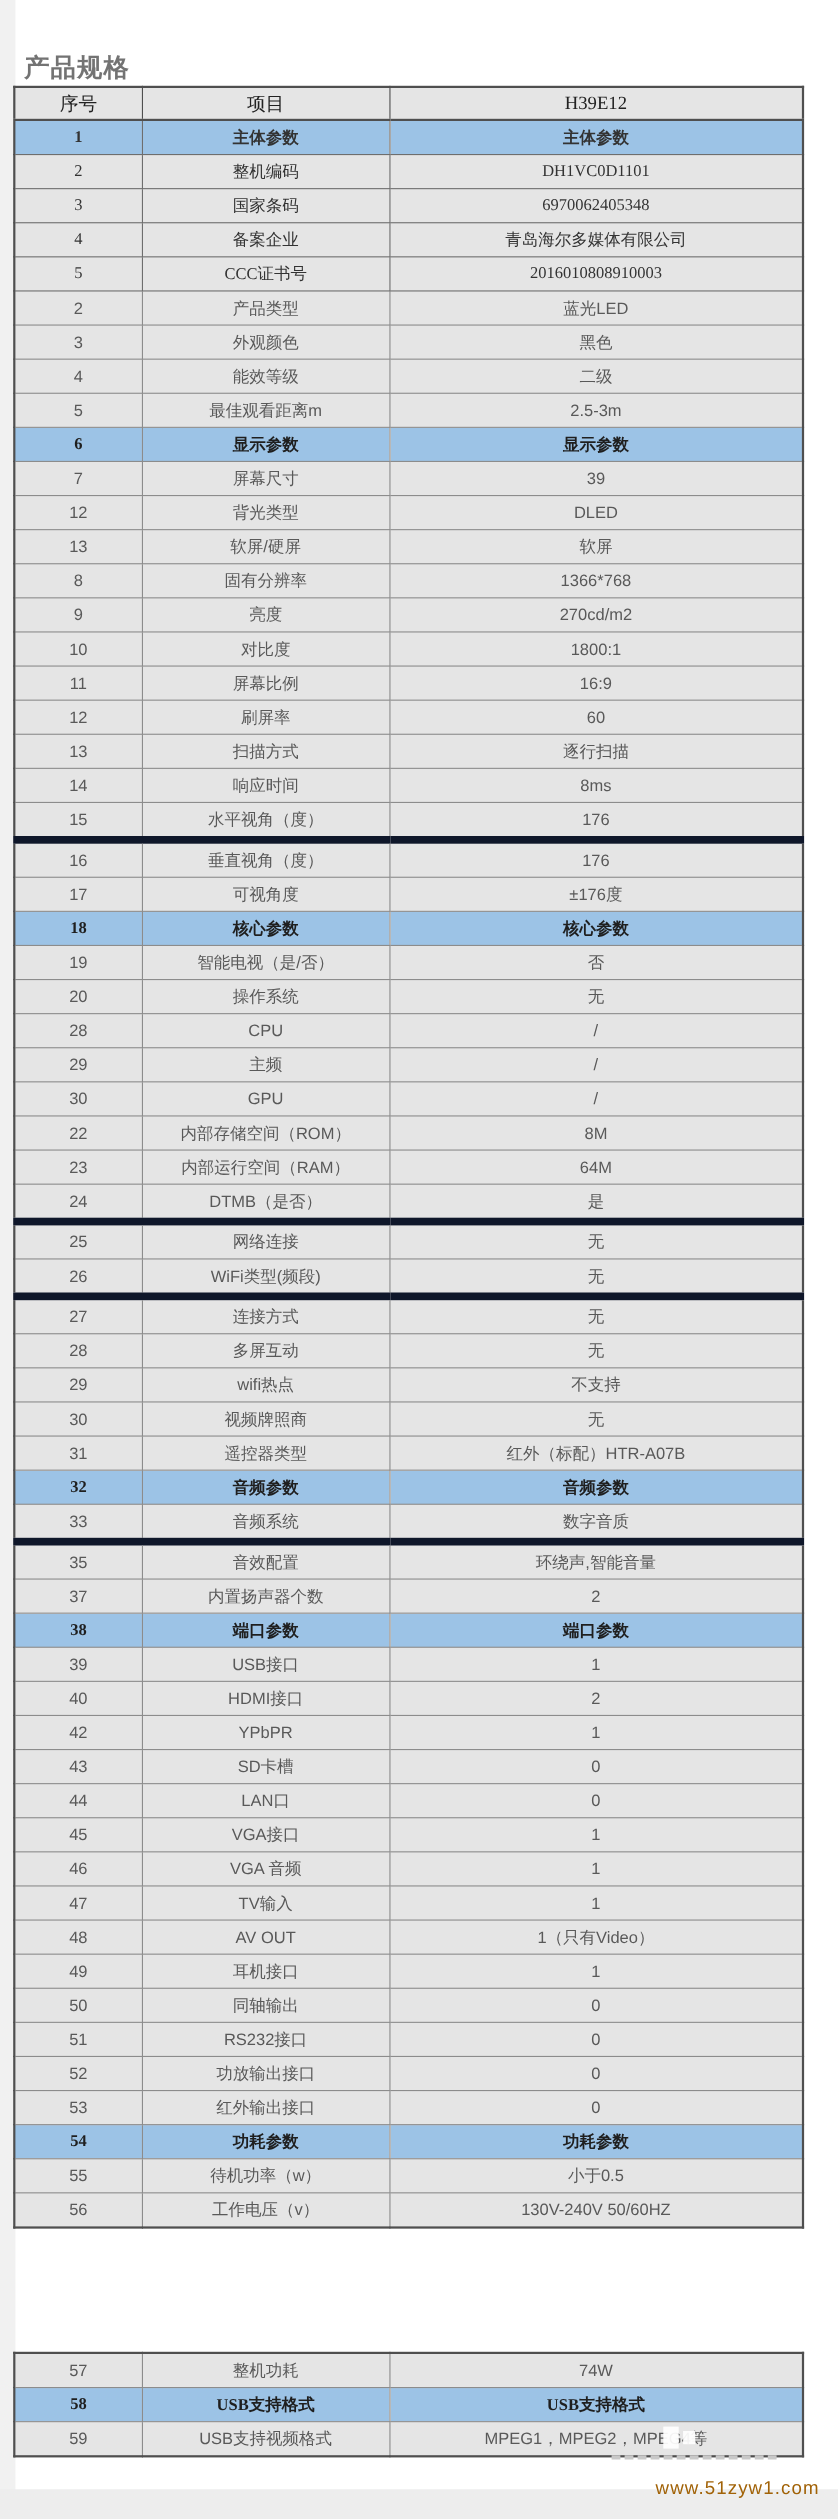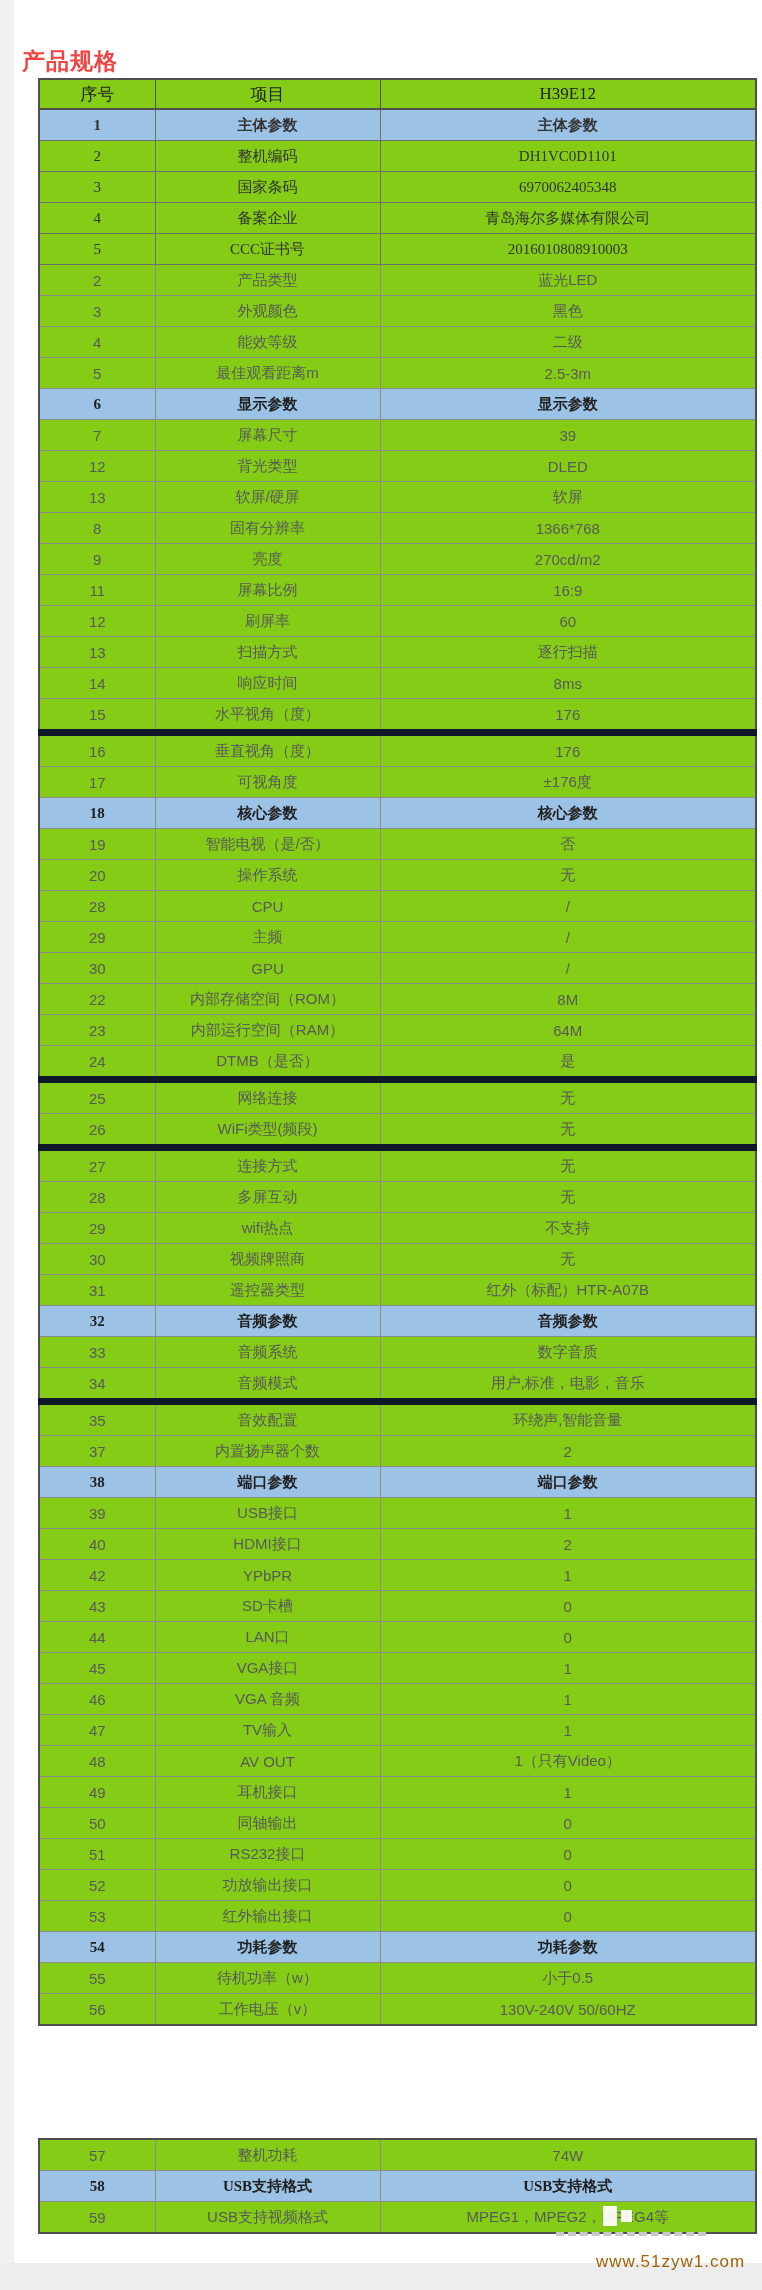--- a/index.html
+++ b/index.html
@@ -5,24 +5,24 @@
   html,body{margin:0;padding:0;}
   body{
     width:762px;height:2290px;position:relative;background:#ffffff;
     font-family:"Liberation Sans","DejaVu Sans",sans-serif;
     overflow:hidden;
   }
   .left-strip{position:absolute;left:0;top:0;width:14px;height:2290px;background:#f1f1f1;}
   .bottom-band{position:absolute;left:0;top:2263px;width:762px;height:27px;background:#ededed;}
   .page-title{
     position:absolute;left:22px;top:46px;margin:0;
-    font-size:23px;font-weight:bold;color:#ef4444;letter-spacing:1px;
+    font-size:23px;font-weight:bold;color:#737373;letter-spacing:1px;
   }
   table.spec{
-    position:absolute;left:38px;width:717px;background:#84cc16;
+    position:absolute;left:12px;width:717px;background:#e5e5e5;
     border-collapse:collapse;table-layout:fixed;
     border:2px solid #4f4f4f;
   }
   #t1{top:78px;}
   #t2{top:2138px;}
   col.c-no{width:116px;}
   col.c-item{width:225px;}
   col.c-val{width:376px;}
   th,td{
     border:1px solid #8c8c8c;text-align:center;vertical-align:middle;
@@ -147,20 +147,25 @@
         <td>8</td>
         <td>固有分辨率</td>
         <td>1366*768</td>
       </tr>
       <tr>
         <td>9</td>
         <td>亮度</td>
         <td>270cd/m2</td>
       </tr>
       <tr>
+        <td>10</td>
+        <td>对比度</td>
+        <td>1800:1</td>
+      </tr>
+      <tr>
         <td>11</td>
         <td>屏幕比例</td>
         <td>16:9</td>
       </tr>
       <tr>
         <td>12</td>
         <td>刷屏率</td>
         <td>60</td>
       </tr>
       <tr>
@@ -270,25 +275,20 @@
       </tr>
       <tr class="section">
         <td>32</td>
         <td>音频参数</td>
         <td>音频参数</td>
       </tr>
       <tr>
         <td>33</td>
         <td>音频系统</td>
         <td>数字音质</td>
-      </tr>
-      <tr>
-        <td>34</td>
-        <td>音频模式</td>
-        <td>用户,标准，电影，音乐</td>
       </tr>
       <tr class="divider">
         <td>35</td>
         <td>音效配置</td>
         <td>环绕声,智能音量</td>
       </tr>
       <tr>
         <td>37</td>
         <td>内置扬声器个数</td>
         <td>2</td>

